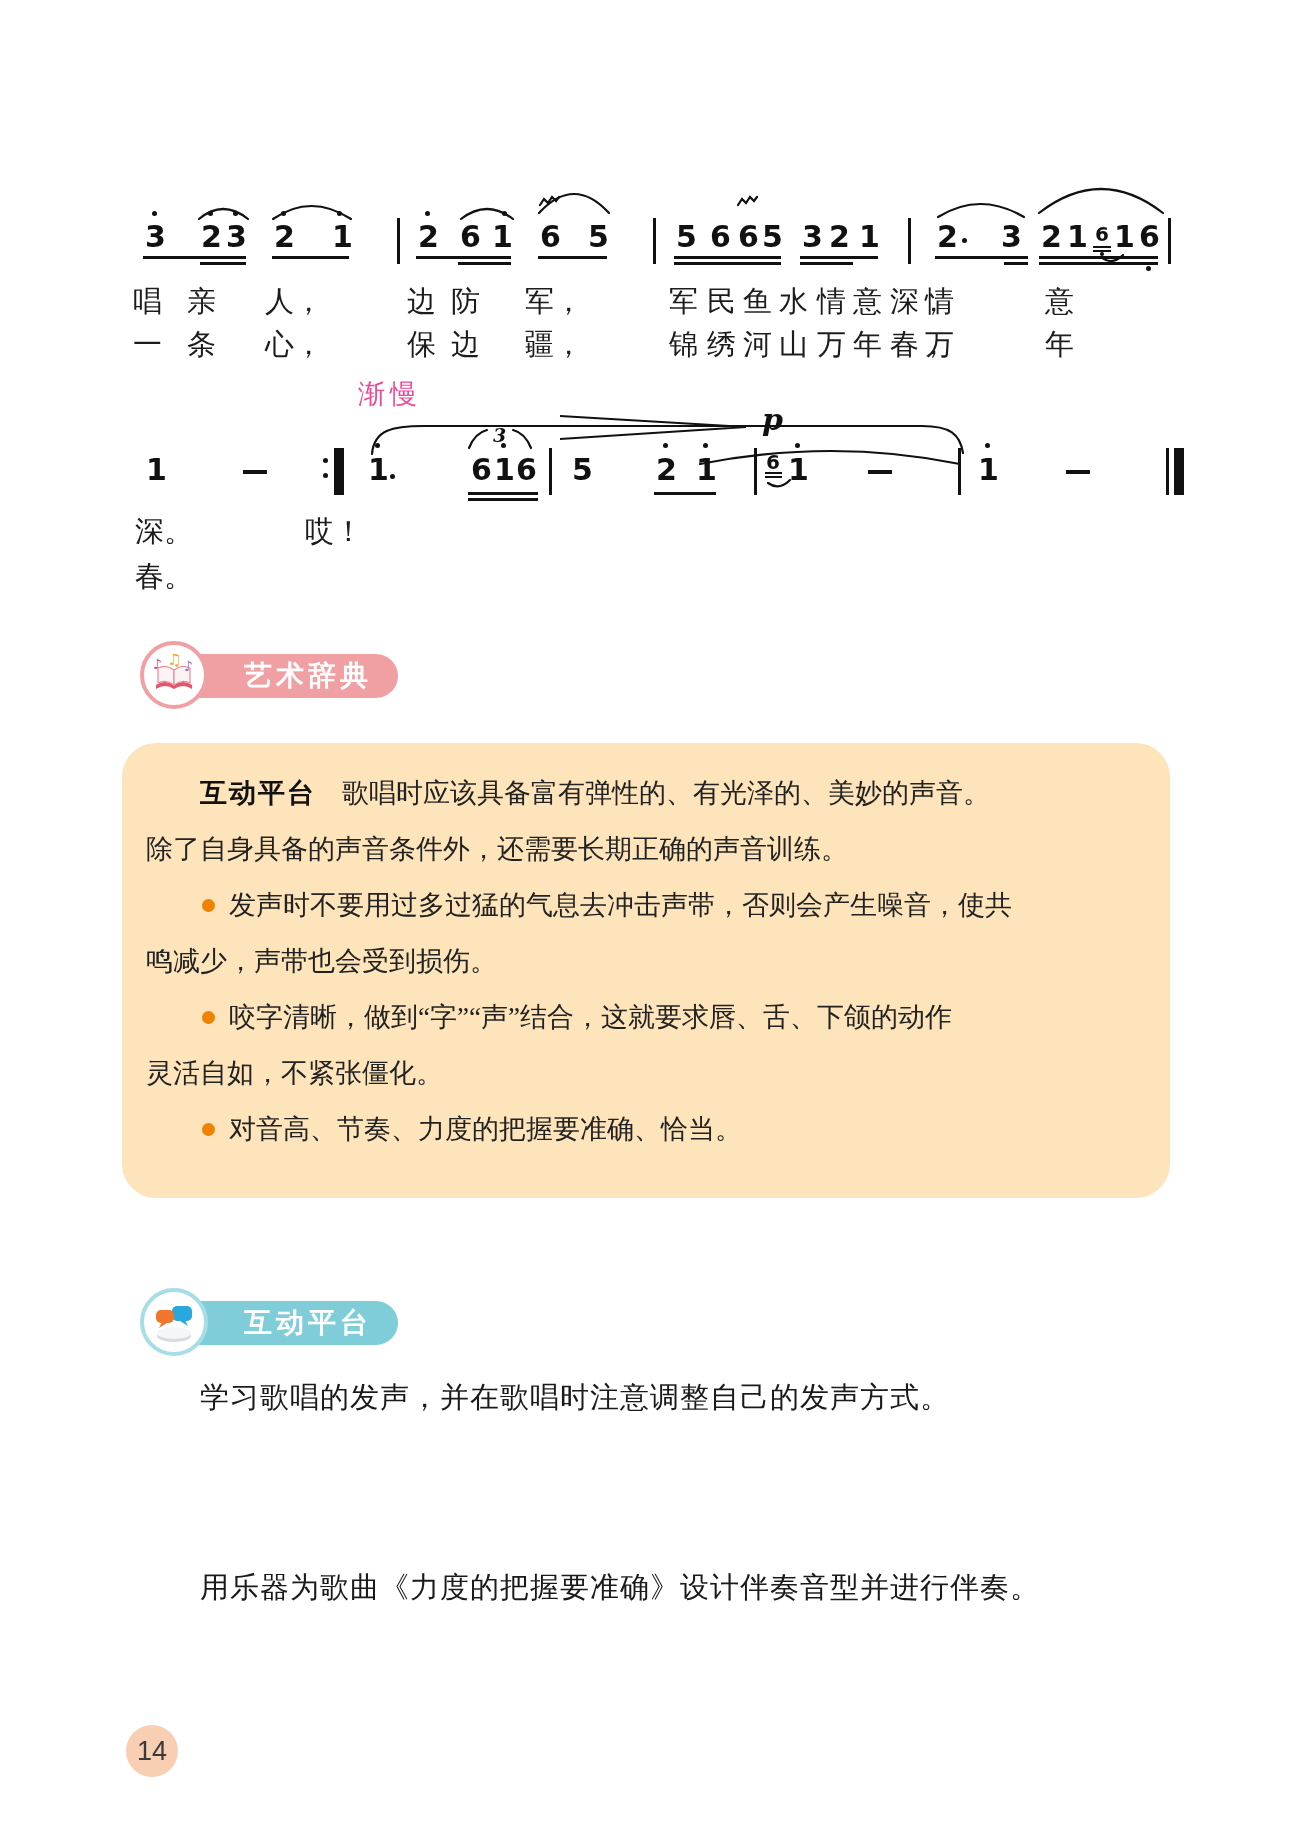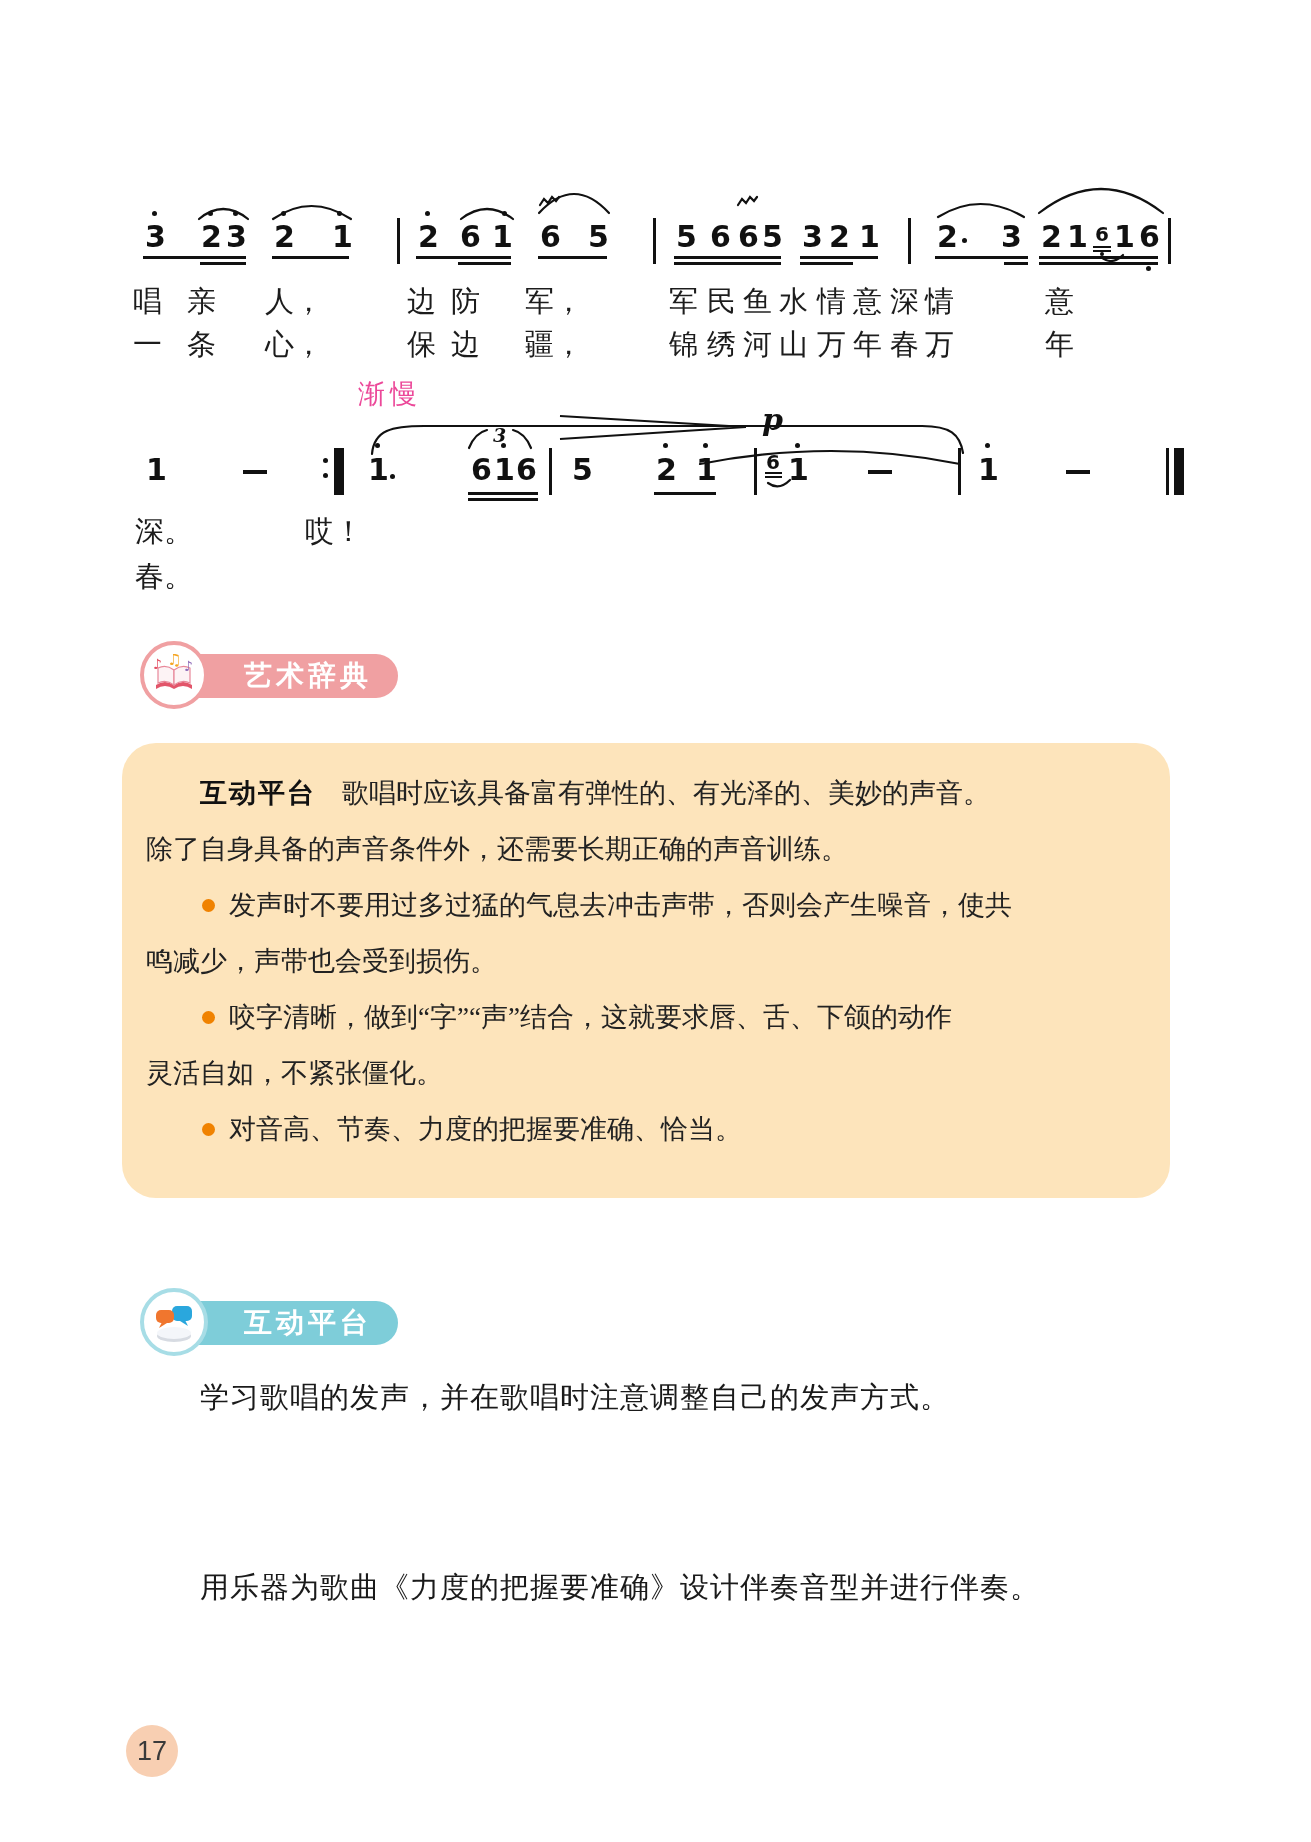--- a/index.html
+++ b/index.html
@@ -268,16 +268,16 @@
       </svg>
     </div>
   </div>
 
   <p class="sent" style="top:1378px"><span>学习歌唱的发声，并在歌唱时注意调整自己的发声方式。</span></p>
 
 
   <p class="sent" style="top:1568px"><span>用乐器为歌曲《力度的把握要准确》设计伴奏音型并进行伴奏。</span></p>
 
   <div class="pagenum">
-    <span>17</span>
+    <span>14</span>
   </div>
 
 </div>
 
 </body></html>

